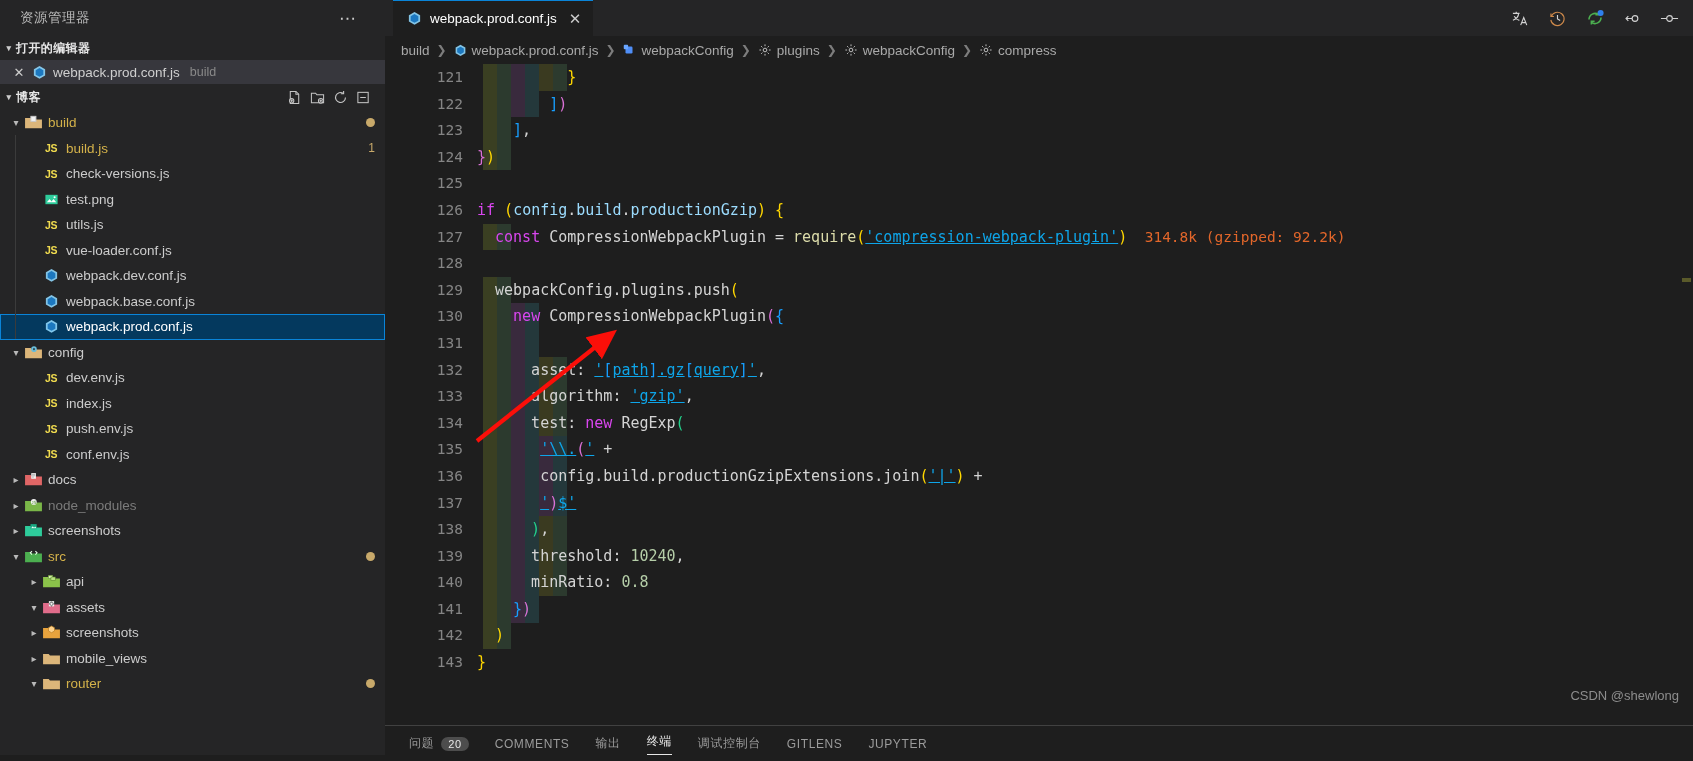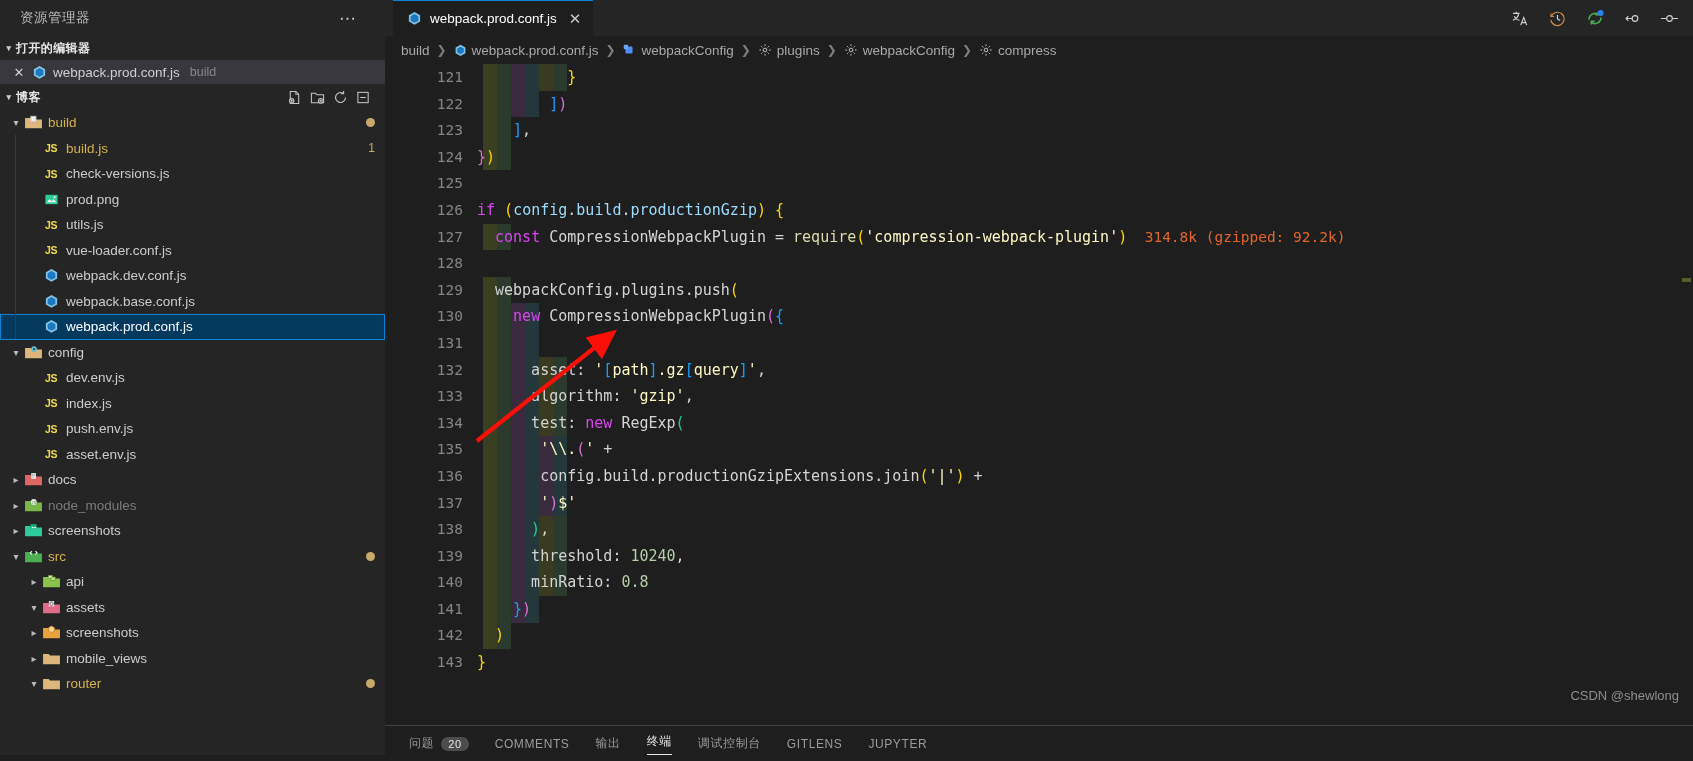--- a/index.html
+++ b/index.html
@@ -97,21 +97,21 @@
 
   
   .stripe { position:absolute; top:0; bottom:0; width:14px; z-index:1; }
 
   
   .k-ctrl   { color:#d946ef; }
   .k-par-y  { color:#ffd700; }
   .k-par-p  { color:#da70d6; }
   .k-par-b  { color:#179fff; }
   .k-par-g  { color:#23d18b; }
-  .k-str    { color:#fef9c3; }
+  .k-str    { color:#0ea5e9;text-decoration:underline; }
   .k-num    { color:#b5cea8; }
   .k-fn     { color:#dcdcaa; }
   .k-var    { color:#9cdcfe; }
   .k-plain  { color:#d4d4d4; }
   .importcost { color:#e2662a; font-size:14.5px;}
 
   
   #arrow { position:absolute; left:0; top:0; width:100%; height:100%; pointer-events:none; z-index:20;}
 
   
@@ -227,21 +227,21 @@
         </div>
         <div class="row" style="padding-left: 26px;">
           <span class="twisty" style="width: 16px;"></span>
           <span class="ico">
             <svg width="15" height="15" viewBox="0 0 16 16">
               <rect x="1.5" y="3" width="13" height="10" fill="#2ecc9b"></rect>
               <path d="M3 11l3-3.6L8 10l2.2-2.6L13 11z" fill="#fff"></path>
               <circle cx="11.3" cy="5.6" r="1.1" fill="#fff"></circle>
             </svg>
           </span>
-          <span class="lbl">prod.png</span>
+          <span class="lbl">test.png</span>
         </div>
         <div class="row" style="padding-left: 26px;">
           <span class="twisty" style="width: 16px;"></span>
           <span class="ico">
             <span class="js-badge">JS</span>
           </span>
           <span class="lbl">utils.js</span>
         </div>
         <div class="row" style="padding-left: 26px;">
           <span class="twisty" style="width: 16px;"></span>
@@ -310,21 +310,21 @@
           <span class="ico">
             <span class="js-badge">JS</span>
           </span>
           <span class="lbl">push.env.js</span>
         </div>
         <div class="row" style="padding-left: 26px;">
           <span class="twisty" style="width: 16px;"></span>
           <span class="ico">
             <span class="js-badge">JS</span>
           </span>
-          <span class="lbl">asset.env.js</span>
+          <span class="lbl">conf.env.js</span>
         </div>
         <div class="row" style="padding-left: 8px;">
           <span class="twisty">▸</span>
           <span class="ico">
             <svg width="17" height="15" viewBox="0 0 18 16">
               <path d="M0 3.1h6l1.4 1.7H18V14H0z" fill="#e06666"></path>
               <rect x="6.6" y="1.2" width="5" height="6" fill="#f2f2f2"></rect>
               <path d="M7.4 2.6h3.4M7.4 4h3.4M7.4 5.4h2" stroke="#9a9a9a" stroke-width=".7"></path>
             </svg>
           </span>

